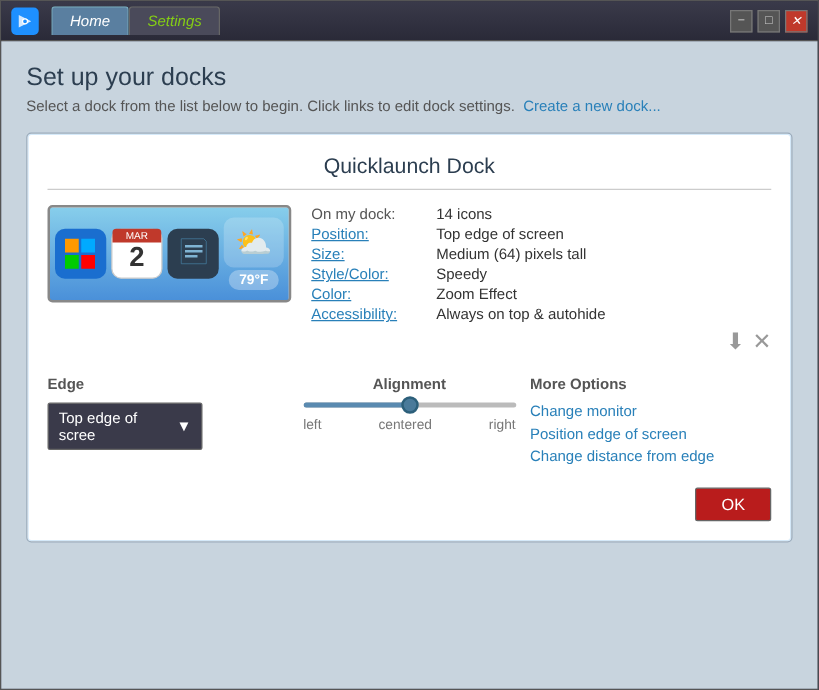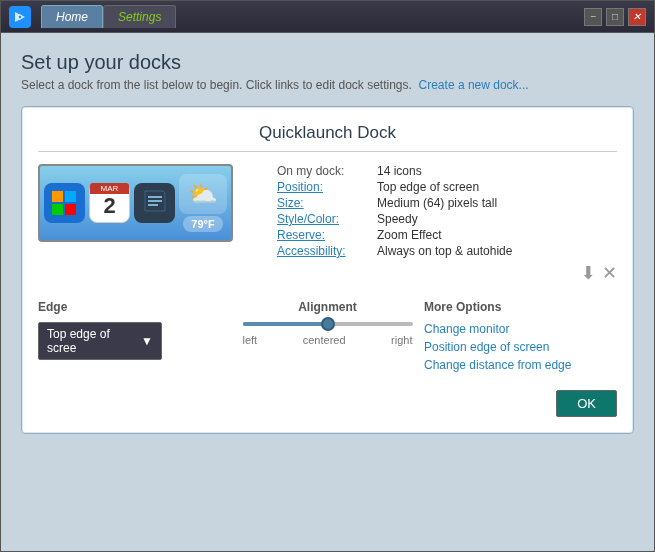--- a/index.html
+++ b/index.html
@@ -193,21 +193,20 @@
       background: rgba(255,255,255,0.3);
       border-radius: 20px;
       padding: 2px 8px;
       font-size: 11px;
       color: white;
       font-weight: bold;
     }
 
     .dock-details {
       flex: 1;
-      margin-left: 28px;
     }
 
     .detail-row {
       display: flex;
       margin-bottom: 2px;
       font-size: 12px;
     }
 
     .detail-label {
       color: #2980b9;
@@ -336,21 +335,21 @@
       cursor: pointer;
     }
 
     .dock-footer {
       display: flex;
       justify-content: flex-end;
       margin-top: 14px;
     }
 
     .ok-button {
-      background: #0f766e;
+      background: #b91c1c;
       color: white;
       border: 1px solid #666;
       padding: 5px 20px;
       cursor: pointer;
       font-size: 13px;
       border-radius: 2px;
     }
 
     .cal-date {
       font-size: 20px;
@@ -440,21 +439,21 @@
           </div>
           <div class="detail-row">
             <span class="detail-label">Size:</span>
             <span class="detail-value">Medium (64) pixels tall</span>
           </div>
           <div class="detail-row">
             <span class="detail-label">Style/Color:</span>
             <span class="detail-value">Speedy</span>
           </div>
           <div class="detail-row">
-            <span class="detail-label">Reserve:</span>
+            <span class="detail-label">Color:</span>
             <span class="detail-value">Zoom Effect</span>
           </div>
           <div class="detail-row">
             <span class="detail-label">Accessibility:</span>
             <span class="detail-value">Always on top &amp; autohide</span>
           </div>
           <div class="detail-actions">
             <span class="action-icon" title="Download">⬇</span>
             <span class="action-icon" title="Delete">✕</span>
           </div>

